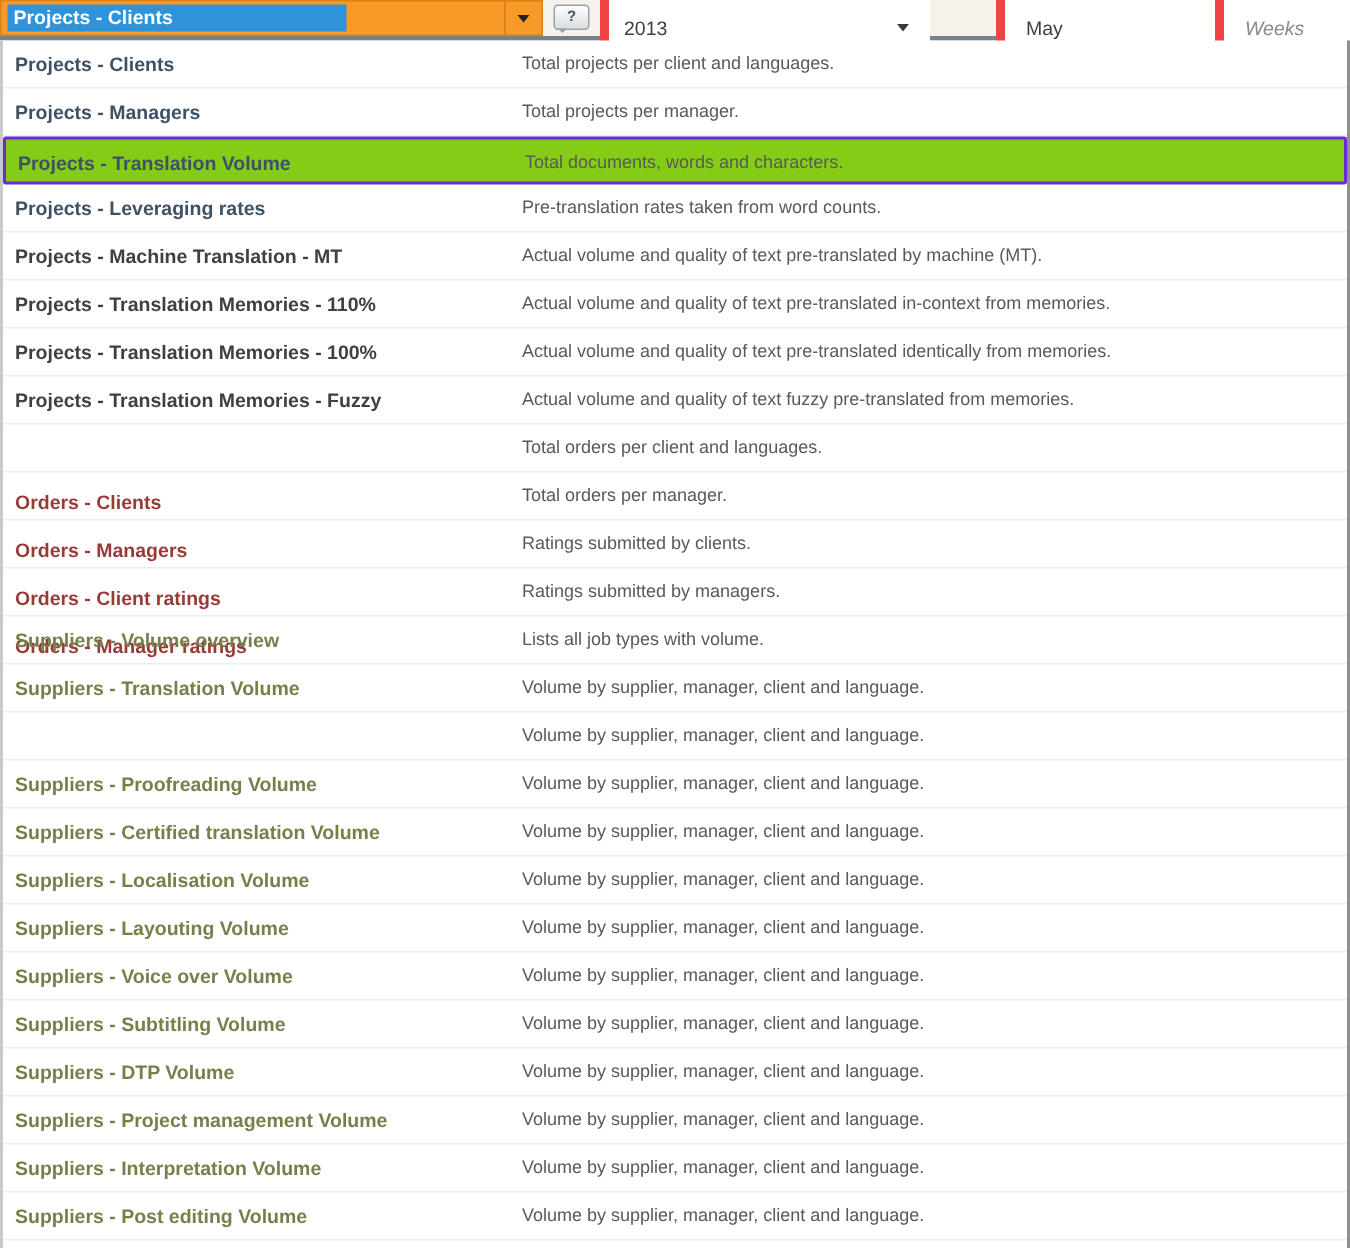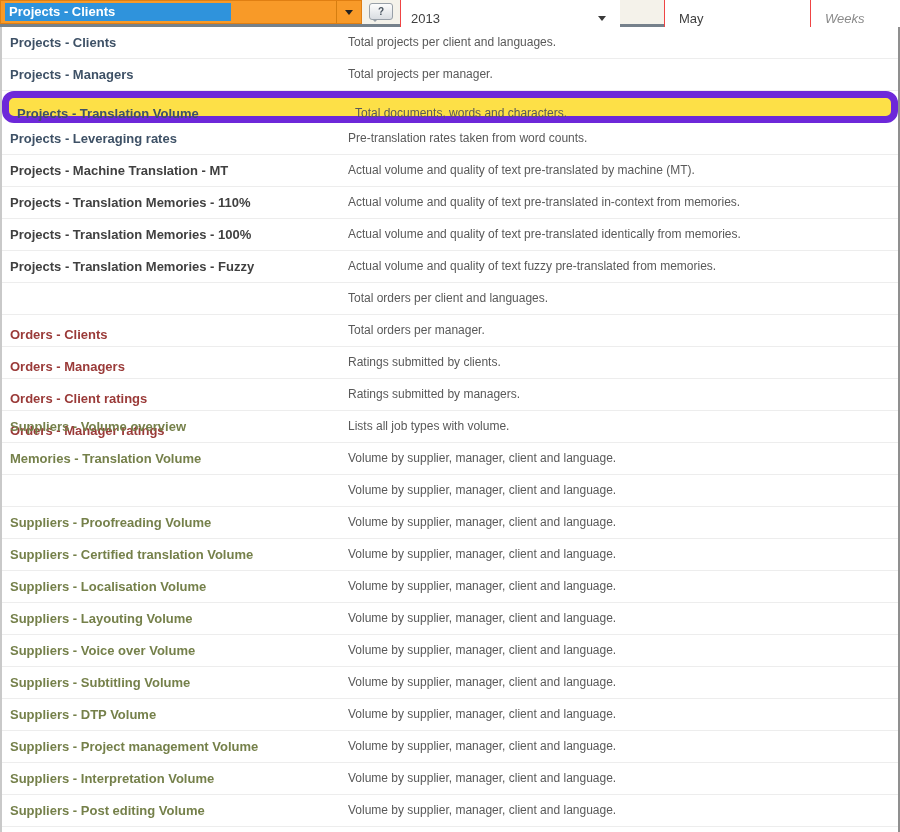--- a/index.html
+++ b/index.html
@@ -41,21 +41,21 @@
     font-size:10px; color:#4A5560; font-weight:bold;
     display:flex; align-items:center; justify-content:center;
   }
   .help-bubble::after {
     content:""; position:absolute; left:2px; bottom:-6px;
     border:3px solid transparent; border-top-color:#98A0A8;
   }
   .field {
     position:absolute; top:0; height:36px; background:#fff;
     display:flex; align-items:center; font-size:13px; color:#3F3F3F;
-    box-sizing:border-box; border-left:1px solid #ef4444;
+    box-sizing:border-box; border-left:6px solid #ef4444;
   }
   .field .tri { position:absolute; right:14px; border-top-color:#3A3A3A; }
   .field-year  { left:400px; width:220px; padding-left:10px; }
   .field-month { left:620px; width:190px; padding-left:14px;margin-left:44px; }
   .field-weeks { left:810px; width:90px;  padding-left:14px;
                  font-style:italic; color:#8A8A8A; }
 
   
   .report-list {
     position:absolute; top:27px; left:0; right:0; bottom:0;
@@ -68,22 +68,22 @@
   }
   .row .name {
     position:absolute; left:8px; top:0; line-height:31px;
     font-weight:bold; font-size:13px; white-space:nowrap;
   }
   .row .desc {
     position:absolute; left:346px; top:0; line-height:31px;
     font-size:12px; color:#595959; white-space:nowrap;
   }
   .row.selected {
-    background:#fde047;
-    border:7px solid #6d28d9; border-radius:12px;
+    background:#84cc16;
+    border:2px solid #6d28d9; border-radius:2px;
   }
   .g-projects  .name { color:#3E5166; }
   .g-memories  .name { color:#404040; }
   .g-orders    .name { color:#9A3A38;margin-top:36px; }
   .g-suppliers .name { color:#75804A; }
 </style>
 </head>
 <body>
 
 <div class="app">
@@ -164,21 +164,21 @@
   </div>
       <div class="row g-orders">
     <span class="name">Orders - Manager ratings</span>
     <span class="desc">Ratings submitted by managers.</span>
   </div>
       <div class="row g-suppliers">
     <span class="name">Suppliers - Volume overview</span>
     <span class="desc">Lists all job types with volume.</span>
   </div>
       <div class="row g-suppliers">
-    <span class="name">Memories - Translation Volume</span>
+    <span class="name">Suppliers - Translation Volume</span>
     <span class="desc">Volume by supplier, manager, client and language.</span>
   </div>
       <div class="row g-suppliers">
     <span class="desc">Volume by supplier, manager, client and language.</span>
   </div>
       <div class="row g-suppliers">
     <span class="name">Suppliers - Proofreading Volume</span>
     <span class="desc">Volume by supplier, manager, client and language.</span>
   </div>
       <div class="row g-suppliers">

